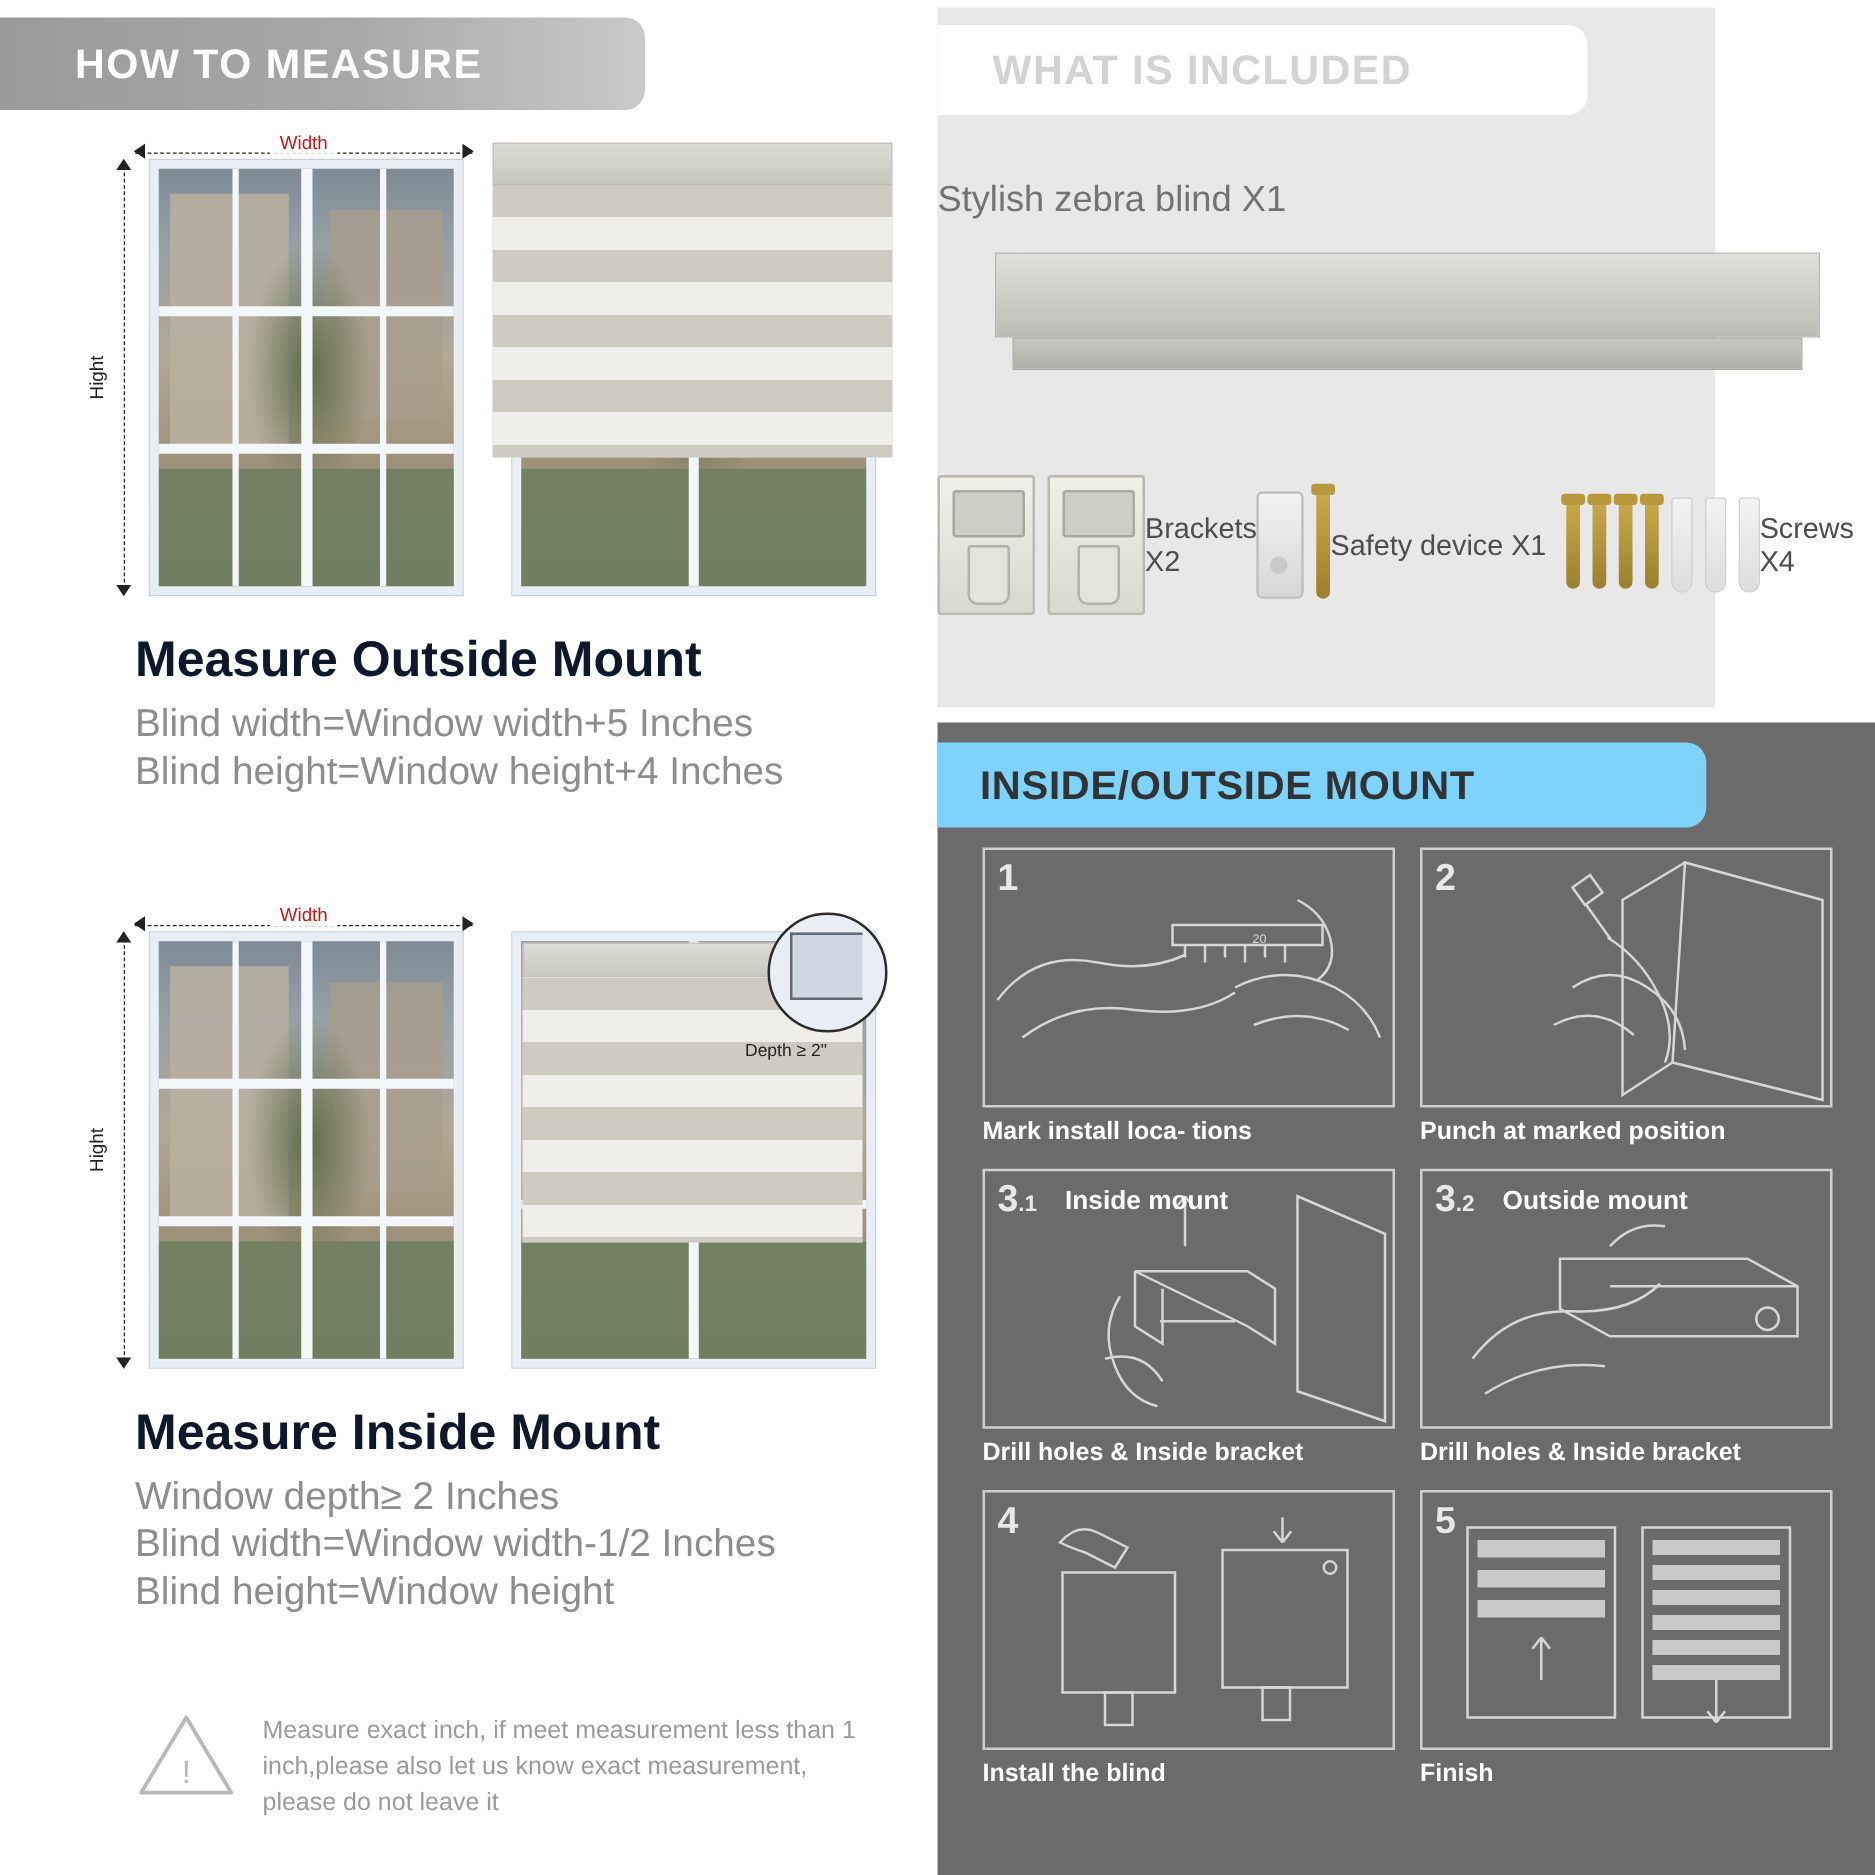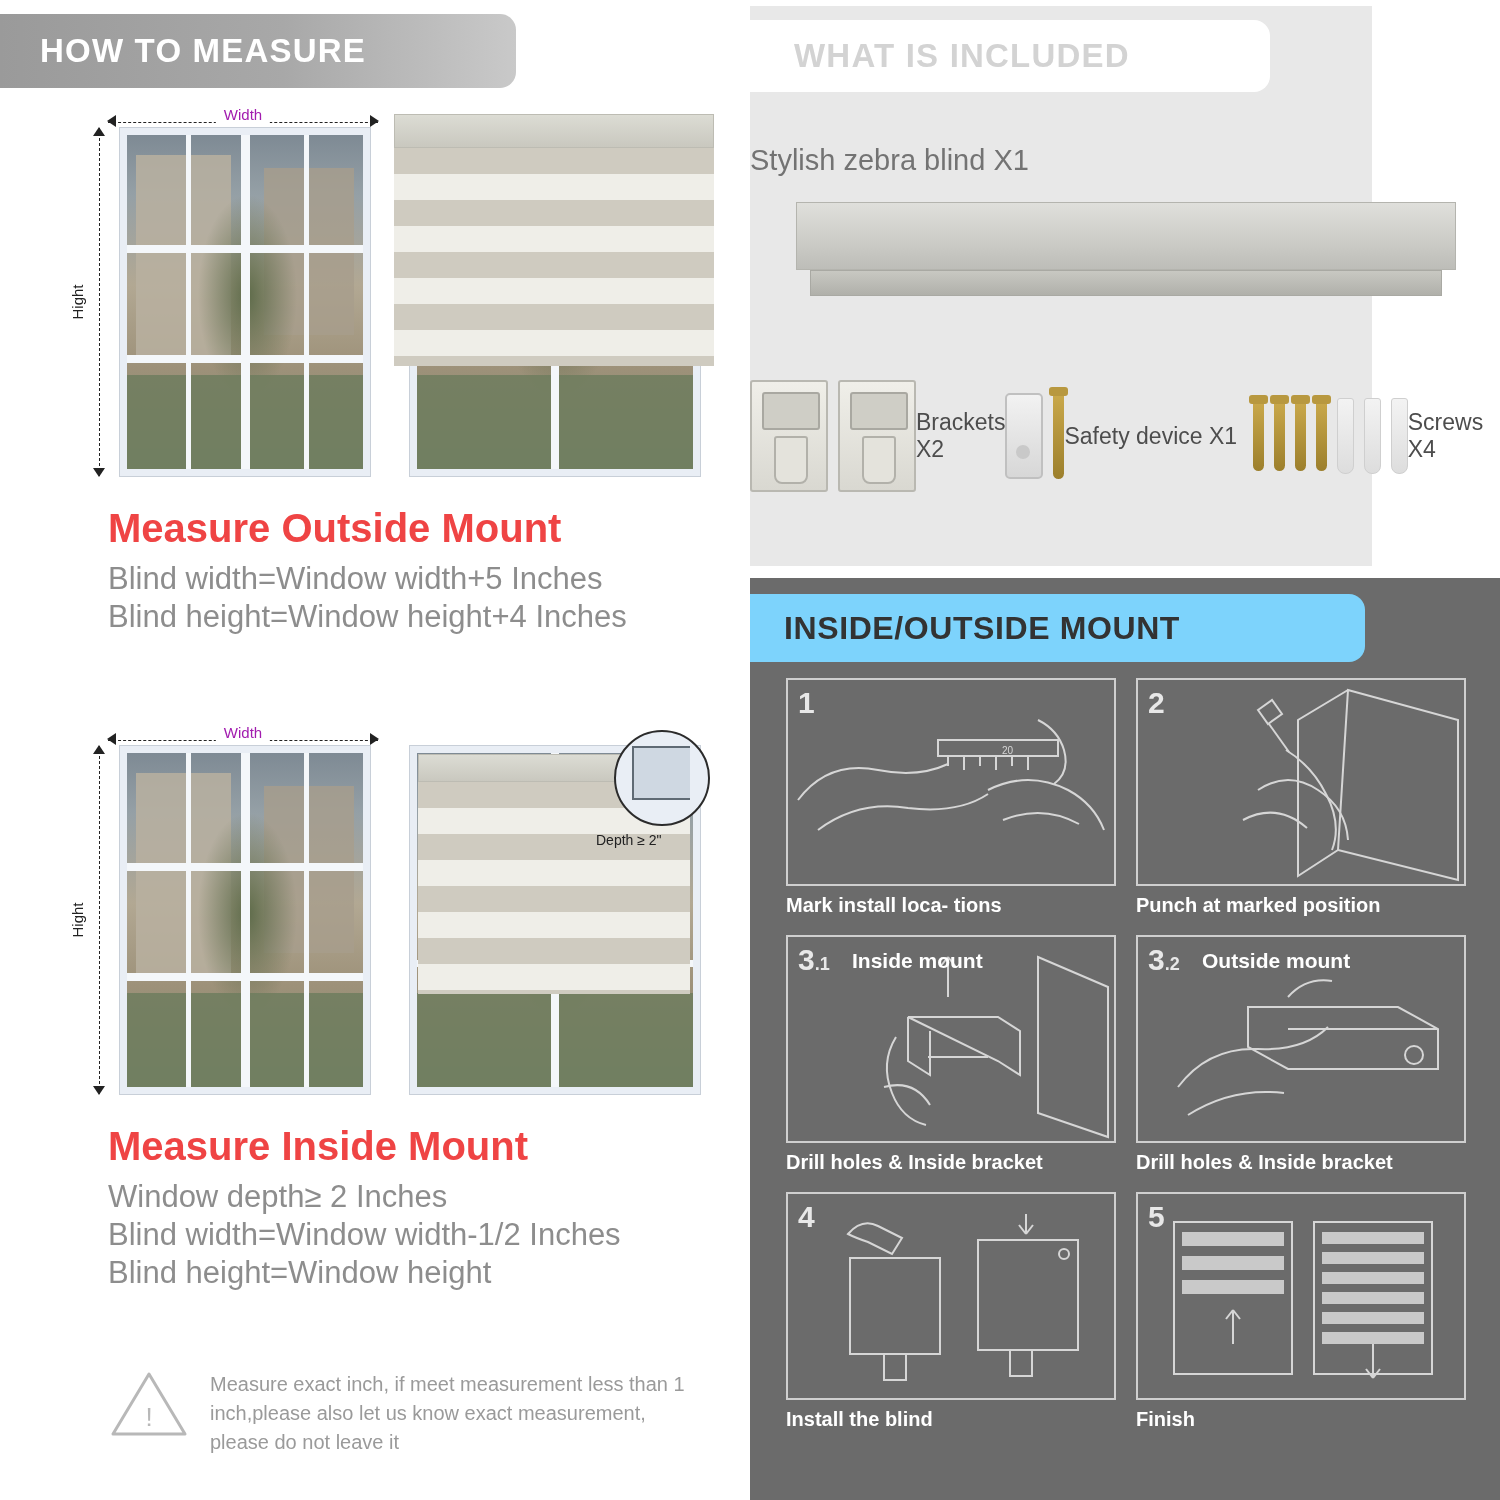--- a/index.html
+++ b/index.html
@@ -15,37 +15,37 @@
   .left{position:absolute;left:0;top:0;width:740px;height:1500px;background:#fff;}
 
   .banner{
     position:absolute;left:0;top:14px;width:516px;height:74px;
     background:linear-gradient(90deg,#9a9a9a 0%, #a8a8a8 55%, #c9c9c9 100%);
     border-radius:0 16px 16px 0;
     display:flex;align-items:center;
   }
   .banner span{
     color:#fff;font-size:33px;font-weight:bold;letter-spacing:1.2px;
-    padding-left:40px;
+    padding-left:60px;
   }
 
   
   .measure-block{position:absolute;left:0;width:740px;}
   .mb1{top:100px;}
   .mb2{top:718px;}
 
   .diagram{position:relative;width:700px;height:400px;margin-left:30px;}
 
   
   .dim-top{
     position:absolute;left:78px;top:10px;width:270px;height:22px;
   }
   .dim-top .lbl{
     position:absolute;left:50%;transform:translateX(-50%);
-    top:-4px;background:#fff;padding:0 8px;font-size:15px;color:#a21caf;
+    top:-4px;background:#fff;padding:0 8px;font-size:15px;color:#b91c1c;
   }
   .dashed-h{
     position:absolute;top:12px;left:0;width:100%;
     border-top:1.6px dashed #222;
   }
   .arrow-l,.arrow-r{position:absolute;top:5px;width:0;height:0;}
   .arrow-l{left:-1px;border-top:6px solid transparent;border-bottom:6px solid transparent;border-right:9px solid #222;}
   .arrow-r{right:-1px;border-top:6px solid transparent;border-bottom:6px solid transparent;border-left:9px solid #222;}
 
   .dim-left{
@@ -102,21 +102,21 @@
   }
 
   .depth-circle{
     position:absolute;width:92px;height:92px;border-radius:50%;
     border:2px solid #2b2b2b;background:#e9eef5;overflow:hidden;
   }
   .depth-circle .in{position:absolute;left:16px;top:14px;width:56px;height:50px;border:2px solid #5f6a74;border-right:none;background:#cfd8e2;}
   .depth-label{position:absolute;font-size:14px;color:#222;}
 
   .mt{
-    font-size:40px;color:#ef4444;font-weight:bold;margin:6px 0 10px 108px;
+    font-size:40px;color:#0f172a;font-weight:bold;margin:6px 0 10px 108px;
   }
   .ml{
     font-size:31px;color:#8d8d8d;margin:2px 0 2px 108px;
   }
 
   .note{
     position:absolute;left:110px;top:1370px;width:600px;display:flex;gap:22px;align-items:flex-start;
   }
   .warn-tri{width:78px;height:68px;flex:0 0 78px;position:relative;}
   .warn-tri svg{display:block;}

